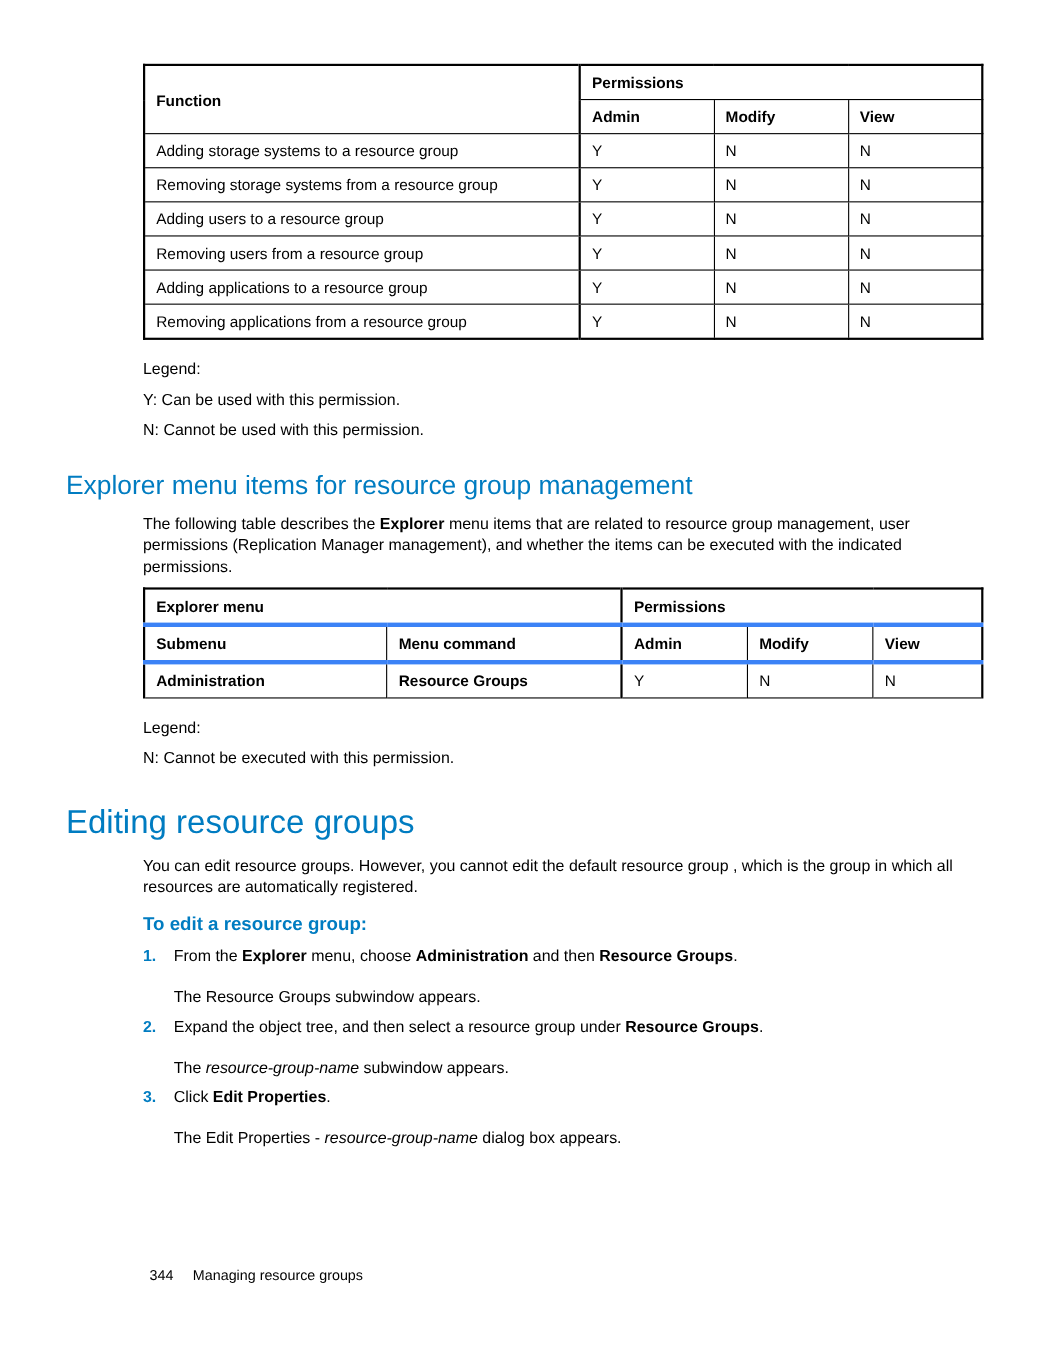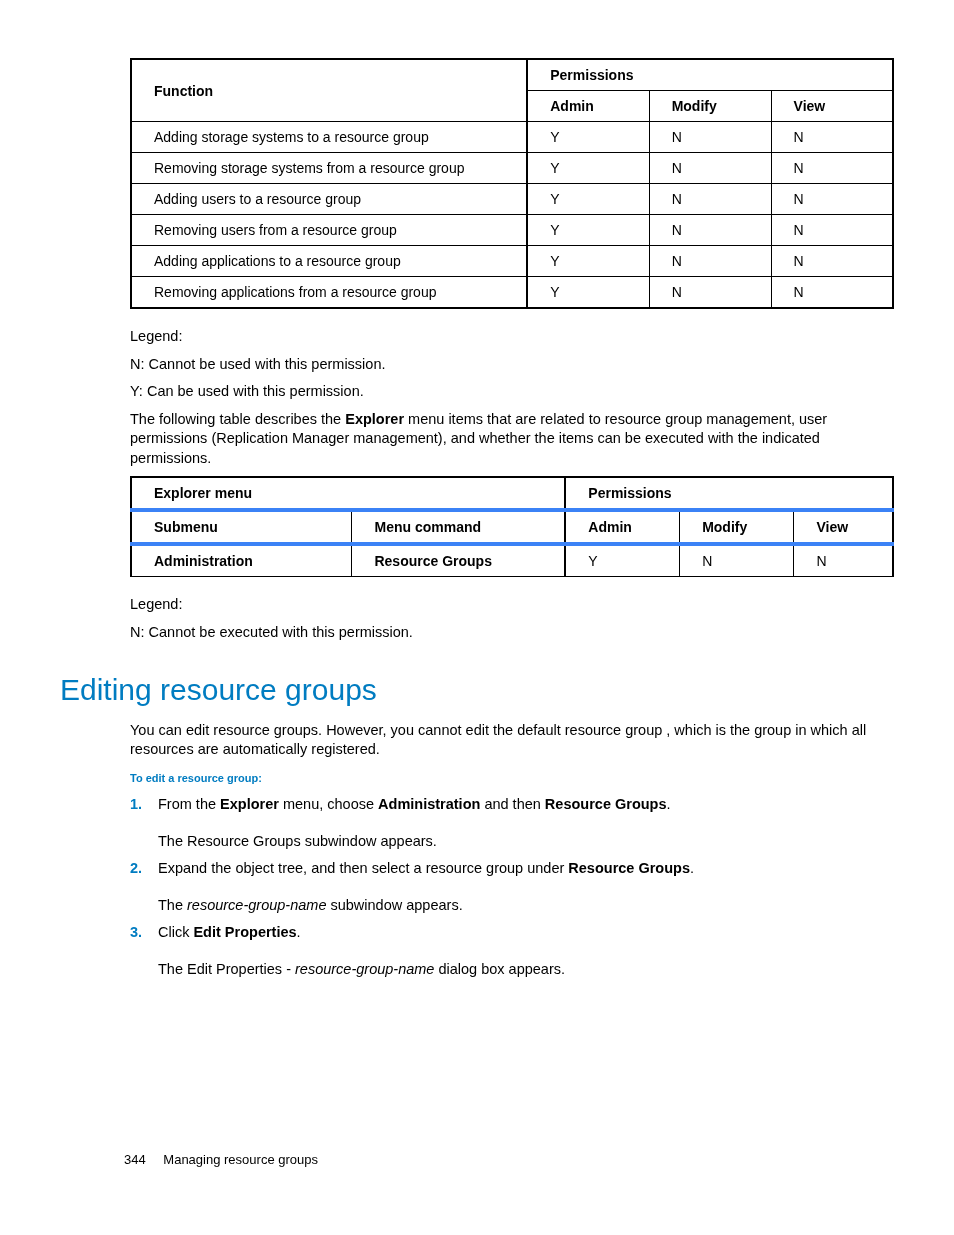--- a/index.html
+++ b/index.html
@@ -21,21 +21,21 @@
     margin-left: 70px;
   }
   table {
     border-collapse: collapse;
     width: 100%;
     margin-bottom: 18px;
   }
   th, td {
     text-align: left;
     vertical-align: top;
-    padding: 7px 8px 7px 22px;
+    padding: 7px 8px 7px 10px;
     font-size: 14px;
   }
   
   .t1 { border: 2px solid #000; }
   .t1 th { border-bottom: 1px solid #000; }
   .t1 td { border-top: 1px solid #000; }
   .t1 .vr { border-left: 2px solid #000; }
   .t1 .ir { border-left: 1px solid #000; }
   .t1 th { font-weight: bold; }
   
@@ -54,31 +54,31 @@
     color: #007cc1;
     margin: 26px 0 12px -70px;
   }
   h1.main {
     font-family: Arial, sans-serif;
     font-weight: normal;
     font-size: 30px;
     color: #007cc1;
     margin: 30px 0 14px -70px;
   }
-  .lead { font-weight: bold; color: #007cc1; margin: 12px 0 10px 0; font-size: 11px;}
+  .lead { font-weight: bold; color: #007cc1; margin: 12px 0 10px 0; font-size: 17px;}
   ol.steps { list-style: none; padding: 0; margin: 0; }
   ol.steps li { margin: 6px 0 4px 0; line-height: 1.45; position: relative; padding-left: 28px;}
   ol.steps .num { position: absolute; left: 0; color: #007cc1; font-weight: bold; }
   ol.steps .sub { display:block; margin-top: 16px; }
   .b { font-weight: bold; }
   .i { font-style: italic; }
   .footer {
     position: absolute;
     bottom: 68px;
-    left: 124px;
+    left: 136px;
     font-size: 13px;
   }
   .footer-num { margin-right: 14px;}
 </style>
 </head>
 <body>
 
 <div class="page">
   <div class="content">
 
@@ -132,23 +132,24 @@
       <tr>
             <td>Removing applications from a resource group</td>
             <td class="vr">Y</td>
             <td class="ir">N</td>
             <td class="ir">N</td>
           </tr>
     </tbody>
       </table>
 
     <div class="para">Legend:</div>
+    <div class="para">Y: Can be used with this permission.</div>
     <div class="para">N: Cannot be used with this permission.</div>
-    <div class="para">Y: Can be used with this permission.</div>
-
+
+    <h2 class="sub">Explorer menu items for resource group management</h2>
     <div class="para">
       <span>The following table describes the </span><span class="b">Explorer</span><span> menu items that are related to resource group management, user permissions (Replication Manager management), and whether the items can be executed with the indicated permissions.</span>
     </div>
 
     <table class="t2">
       <colgroup>
         <col style="width:29%">
         <col style="width:28%">
         <col style="width:15%">
         <col style="width:15%">

